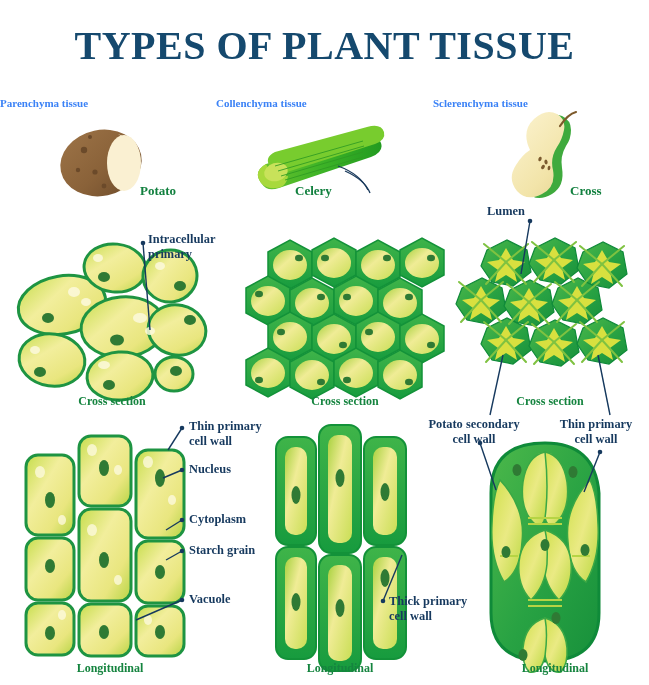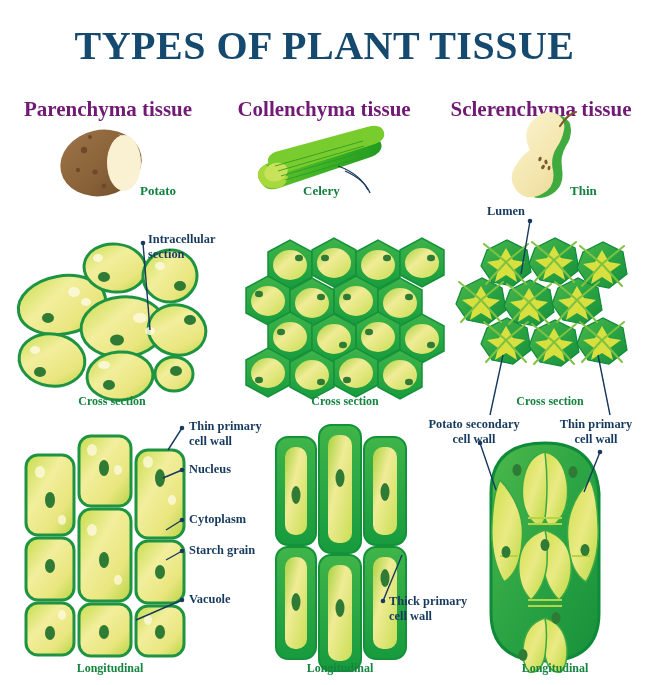--- a/index.html
+++ b/index.html
@@ -10,22 +10,22 @@
   }
   .page{position:absolute;inset:0;}
 
   
   .title{
     position:absolute;left:0;right:0;top:22px;text-align:center;
     font-size:40px;font-weight:bold;color:#15496e;letter-spacing:.5px;
     font-family:"Liberation Serif", serif;
   }
   .col-head{
-    position:absolute;top:97px;text-align:center;
-    font-size:21px;font-weight:bold;color:#701a75;
+    position:absolute;top:97px;text-align:left;
+    font-size:11px;font-weight:bold;color:#3b82f6;
   }
   .ch1{left:0;width:216px;}
   .ch2{left:216px;width:216px;}
   .ch3{left:433px;width:216px;}
 
   .veg-label{
     position:absolute;font-size:13px;font-weight:bold;color:#12803f;
   }
 
   .caption{
@@ -420,26 +420,26 @@
 
       <path d="M480 443 L496 490"></path>
       <circle cx="480" cy="443" r="2.3" fill="#16395e" stroke="none"></circle>
 
       <path d="M600 452 L584 492"></path>
       <circle cx="600" cy="452" r="2.3" fill="#16395e" stroke="none"></circle>
     </g>
   </svg>
 
   <div class="veg-label" style="left:140px;top:183px;">Potato</div>
-  <div class="veg-label" style="left:303px;top:183px;">Celery</div>
-  <div class="veg-label" style="left:570px;top:183px;">Thin</div>
+  <div class="veg-label" style="left:295px;top:183px;">Celery</div>
+  <div class="veg-label" style="left:570px;top:183px;">Cross</div>
 
   <div class="lbl" style="left:148px;top:232px;width:100px;text-align:left;">
     <div>Intracellular</div>
-    <div>section</div>
+    <div>primary</div>
   </div>
 
   <div class="lbl" style="left:487px;top:204px;">Lumen</div>
 
   <div class="lbl" style="left:189px;top:419px;width:96px;">
     <div>Thin primary</div>
     <div>cell wall</div>
   </div>
 
   <div class="lbl" style="left:189px;top:462px;">Nucleus</div>

